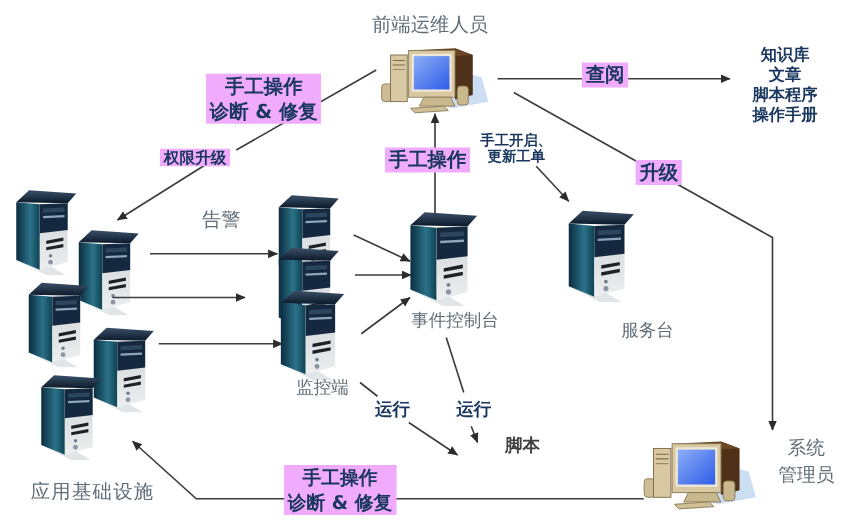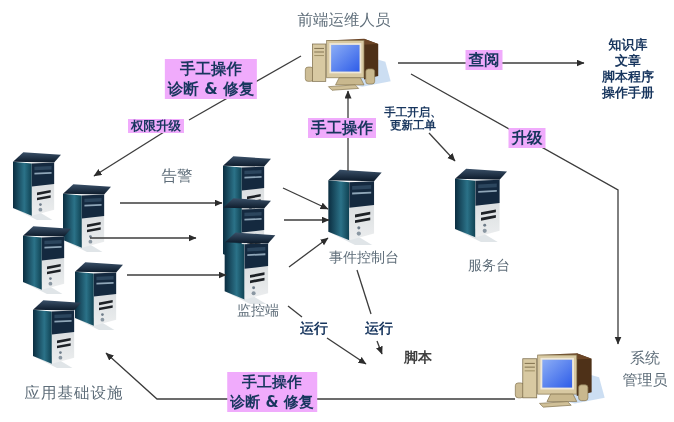--- a/index.html
+++ b/index.html
@@ -170,21 +170,21 @@
   <div class="lbl action fs16 onl" style="left:527px;top:128px">升级</div>
 
   <div class="lbl action fs12 onl" style="left:156px;top:119px">权限升级</div>
 
   <div class="lbl node fs16" style="left:177px;top:166px">告警</div>
 
   <div class="lbl node fs13" style="left:258px;top:302px">监控端</div>
 
   <div class="lbl node fs13" style="left:364px;top:249px">事件控制台</div>
 
-  <div class="lbl node fs13" style="left:489px;top:257px">服务台</div>
+  <div class="lbl node fs13" style="left:518px;top:257px">服务台</div>
 
   <div class="lbl action fs13" style="left:314px;top:320px;font-weight:bold">运行</div>
 
   <div class="lbl action fs13" style="left:379px;top:320px;font-weight:bold">运行</div>
 
   <div class="lbl action fs13" style="left:418px;top:349px;color:#404040">脚本</div>
 
   <div class="lbl node fs16" style="left:74px;top:383px;letter-spacing:1px">应用基础设施</div>
 
   <div class="lbl action ctr fs15 onl" style="left:272px;top:372px">

